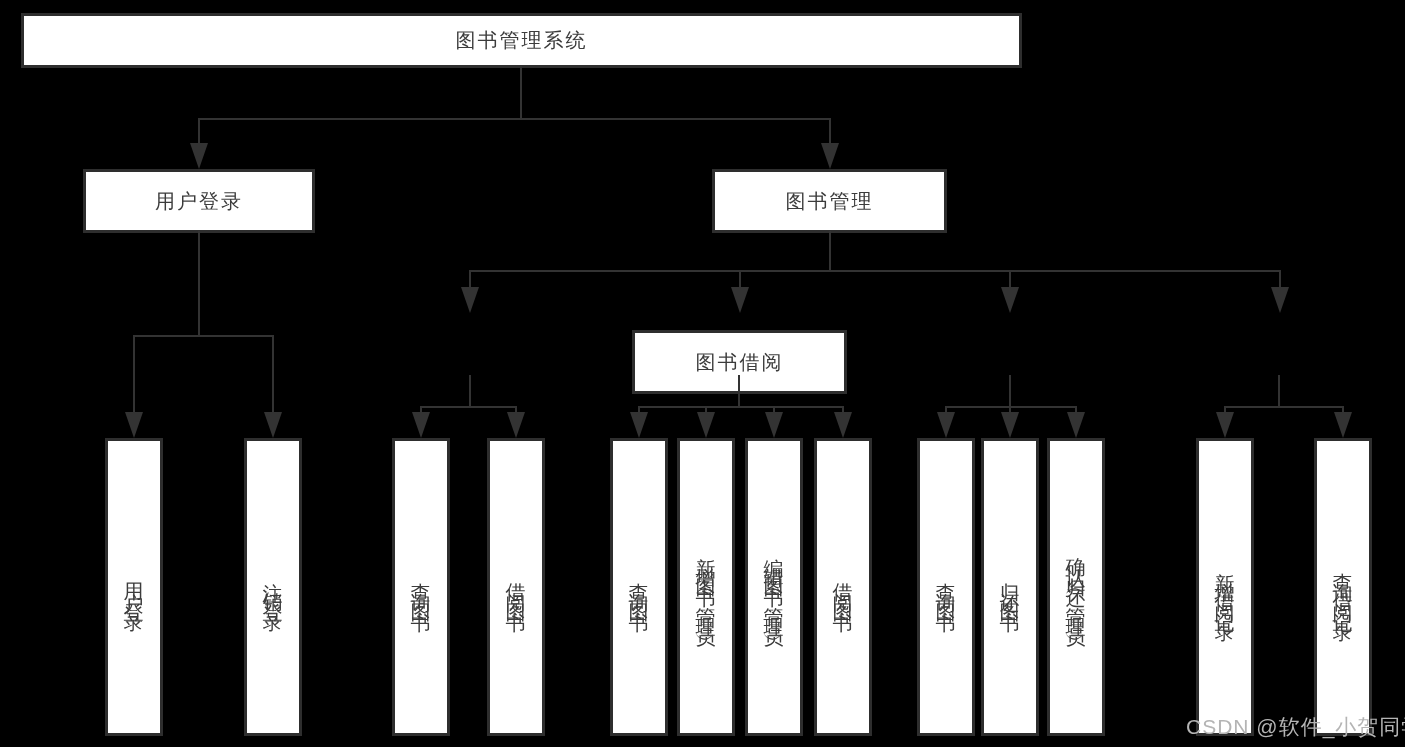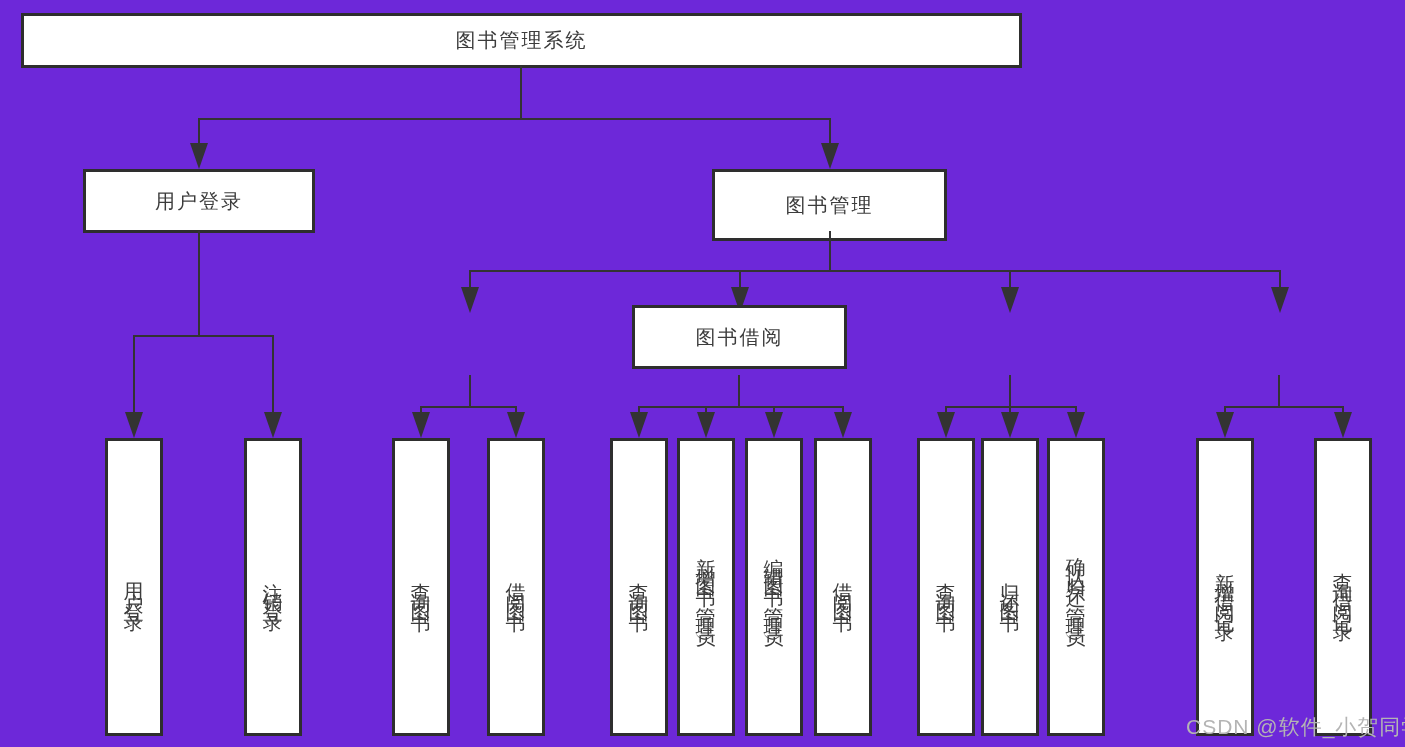--- a/index.html
+++ b/index.html
@@ -1,20 +1,20 @@
 <!DOCTYPE html>
 <html><head>
 <meta charset="utf-8">
 <style>
   html, body { margin: 0; padding: 0; background: #ffffff; }
   .stage {
     position: relative;
     width: 1405px;
     height: 747px;
-    background: #6d28d9;
+    background: #000000;
     font-family: "Liberation Sans", sans-serif;
     overflow: hidden;
   }
   .box {
     position: absolute;
     box-sizing: border-box;
     border: 3px solid #2e2e2e;
     background: #ffffff;
     display: flex;
     align-items: center;
@@ -71,21 +71,21 @@
   <div class="line" style="left:520px; top:66px; width:2px; height:54px;"></div>
   <div class="line" style="left:198px; top:118px; width:633px; height:2px;"></div>
   <div class="line" style="left:198px; top:120px; width:2px; height:26px;"></div>
   <div class="line" style="left:829px; top:120px; width:2px; height:26px;"></div>
   <div class="arrow" style="left:190px; top:143px;"></div>
   <div class="arrow" style="left:821px; top:143px;"></div>
 
   <div class="box" style="left:83px; top:169px; width:232px; height:64px;">
     <span>用户登录</span>
   </div>
-  <div class="box" style="left:712px; top:169px; width:235px; height:72px;">
+  <div class="box" style="left:712px; top:169px; width:235px; height:64px;">
     <span>图书管理</span>
   </div>
 
   <div class="line" style="left:198px; top:231px; width:2px; height:106px;"></div>
   <div class="line" style="left:133px; top:335px; width:141px; height:2px;"></div>
   <div class="line" style="left:133px; top:337px; width:2px; height:78px;"></div>
   <div class="line" style="left:272px; top:337px; width:2px; height:78px;"></div>
   <div class="arrow" style="left:125px; top:412px;"></div>
   <div class="arrow" style="left:264px; top:412px;"></div>
 
@@ -93,21 +93,21 @@
   <div class="line" style="left:469px; top:270px; width:812px; height:2px;"></div>
   <div class="line" style="left:469px; top:272px; width:2px; height:17px;"></div>
   <div class="line" style="left:739px; top:272px; width:2px; height:17px;"></div>
   <div class="line" style="left:1009px; top:272px; width:2px; height:17px;"></div>
   <div class="line" style="left:1279px; top:272px; width:2px; height:17px;"></div>
   <div class="arrow" style="left:461px; top:287px;"></div>
   <div class="arrow" style="left:731px; top:287px;"></div>
   <div class="arrow" style="left:1001px; top:287px;"></div>
   <div class="arrow" style="left:1271px; top:287px;"></div>
 
-  <div class="box" style="left:632px; top:305px; width:215px; height:64px;">
+  <div class="box" style="left:632px; top:330px; width:215px; height:64px;">
     <span>图书借阅</span>
   </div>
 
   <div class="line" style="left:469px; top:375px; width:2px; height:33px;"></div>
   <div class="line" style="left:420px; top:406px; width:97px; height:2px;"></div>
   <div class="line" style="left:420px; top:408px; width:2px; height:6px;"></div>
   <div class="line" style="left:515px; top:408px; width:2px; height:6px;"></div>
   <div class="arrow" style="left:412px; top:412px;"></div>
   <div class="arrow" style="left:507px; top:412px;"></div>
 

